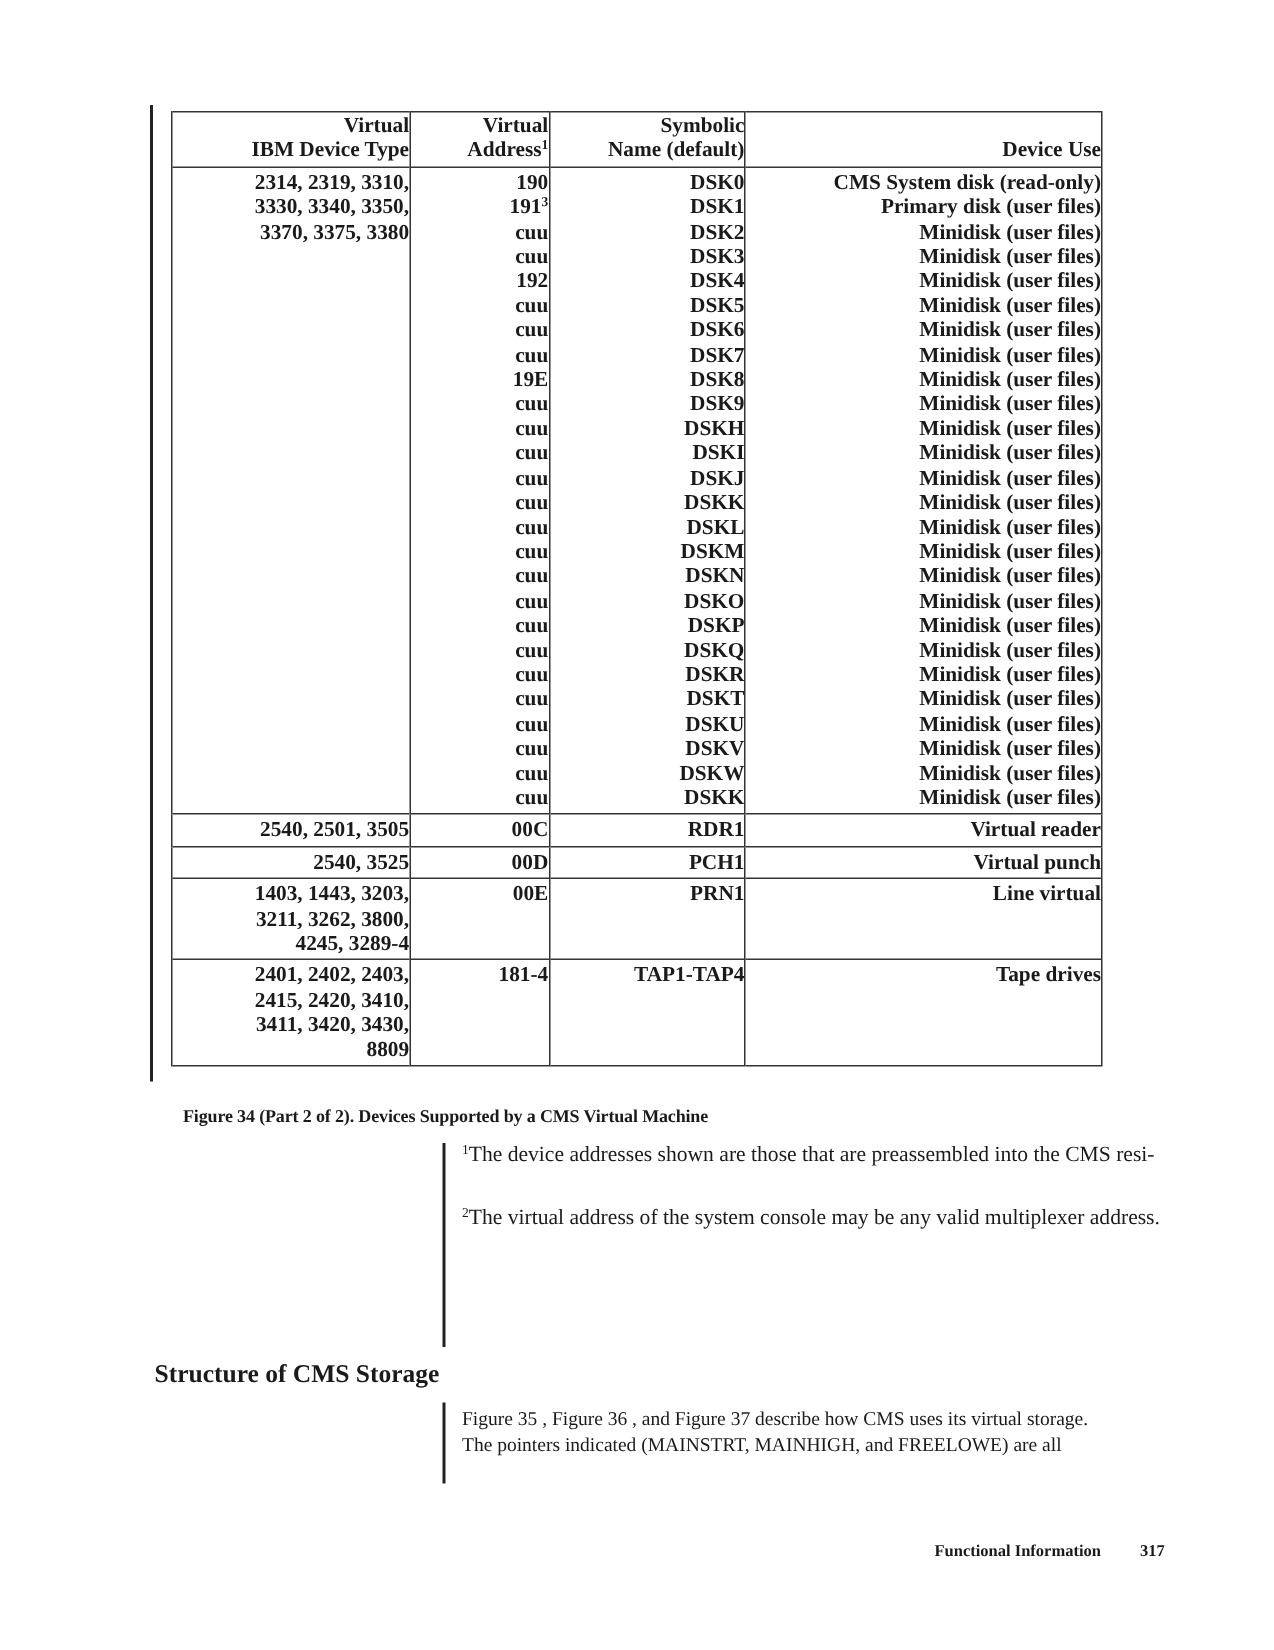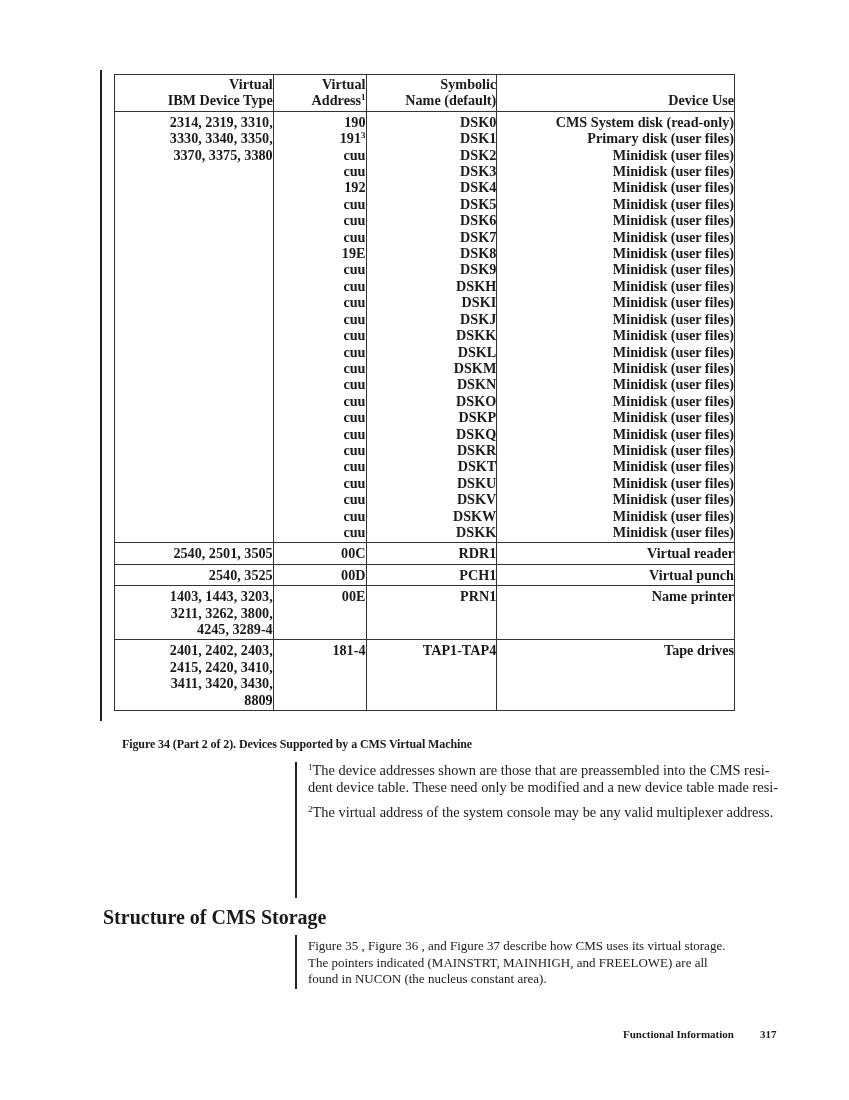--- a/index.html
+++ b/index.html
@@ -38,21 +38,21 @@
     .notes {
       position: absolute; left: 308px; font-size: 14.4px; line-height: 16.5px; width: 500px;
     }
     #note1 { top: 762px; }
     #note2 { top: 804px; }
     #note3 { top: 862px; }
     .notes sup { font-size: 9px; vertical-align: 5px; line-height: 0; }
 
     .section-heading {
       position: absolute; left: 103px; top: 906px;
-      font-size: 20px; font-weight: bold;
+      font-size: 17px; font-weight: bold;
     }
     .body-para { position: absolute; left: 308px; top: 938px; width: 510px; font-size: 13px; line-height: 16.5px; }
 
     .footer { position: absolute; top: 1028px; font-size: 11px; font-weight: bold; }
     .footer-title { left: 623px; }
     .footer-page { left: 760px; }
   </style>
 </head>
 <body>
 
@@ -212,21 +212,21 @@
           <span class="line">3211, 3262, 3800,</span>
           <span class="line">4245, 3289-4</span>
         </td>
         <td>
           <span class="line">00E</span>
         </td>
         <td>
           <span class="line">PRN1</span>
         </td>
         <td>
-          <span class="line">Name printer</span>
+          <span class="line">Line virtual</span>
         </td>
       </tr>
       <tr class="group tall-4">
         <td>
           <span class="line">2401, 2402, 2403,</span>
           <span class="line">2415, 2420, 3410,</span>
           <span class="line">3411, 3420, 3430,</span>
           <span class="line">8809</span>
         </td>
         <td>
@@ -239,29 +239,27 @@
           <span class="line">Tape drives</span>
         </td>
       </tr>
     </tbody>
 </table>
 
 <div class="caption">Figure 34 (Part 2 of 2). Devices Supported by a CMS Virtual Machine</div>
 
 <div class="notes" id="note1">
   <span class="line"><sup>1</sup><span>The device addresses shown are those that are preassembled into the CMS resi-</span></span>
-  <span class="line">dent device table.  These need only be modified and a new device table made resi-</span>
 </div>
 <div class="notes" id="note2">
   <span class="line"><sup>2</sup><span>The virtual address of the system console may be any valid multiplexer address.</span></span>
 </div>
 <div class="notes" id="note3">
 </div>
 
 <div class="section-heading">Structure of CMS Storage</div>
 <div class="body-para">
   <span class="line">Figure 35 , Figure 36 , and Figure 37 describe how CMS uses its virtual storage.</span>
   <span class="line">The pointers indicated (MAINSTRT, MAINHIGH, and FREELOWE) are all</span>
-  <span class="line">found in NUCON (the nucleus constant area).</span>
 </div>
 
 <div class="footer footer-title">Functional Information</div>
 <div class="footer footer-page">317</div>
 
 </body></html>

